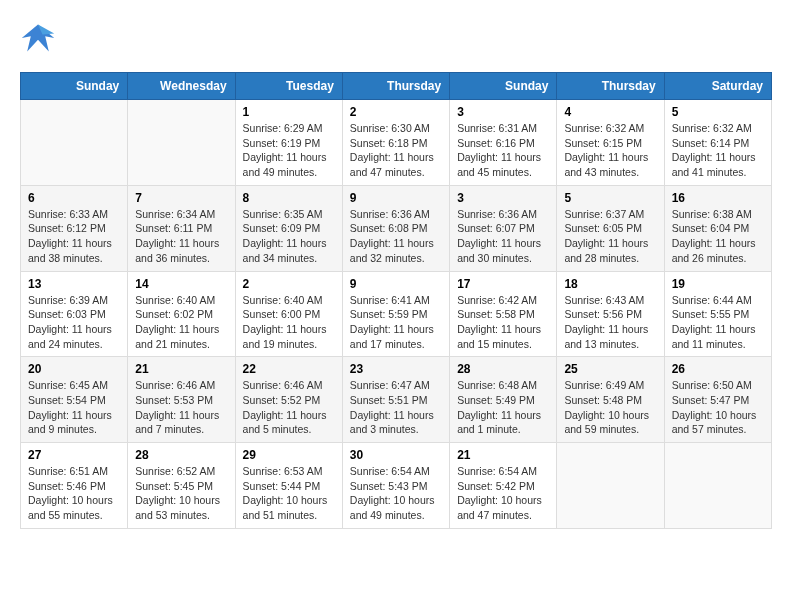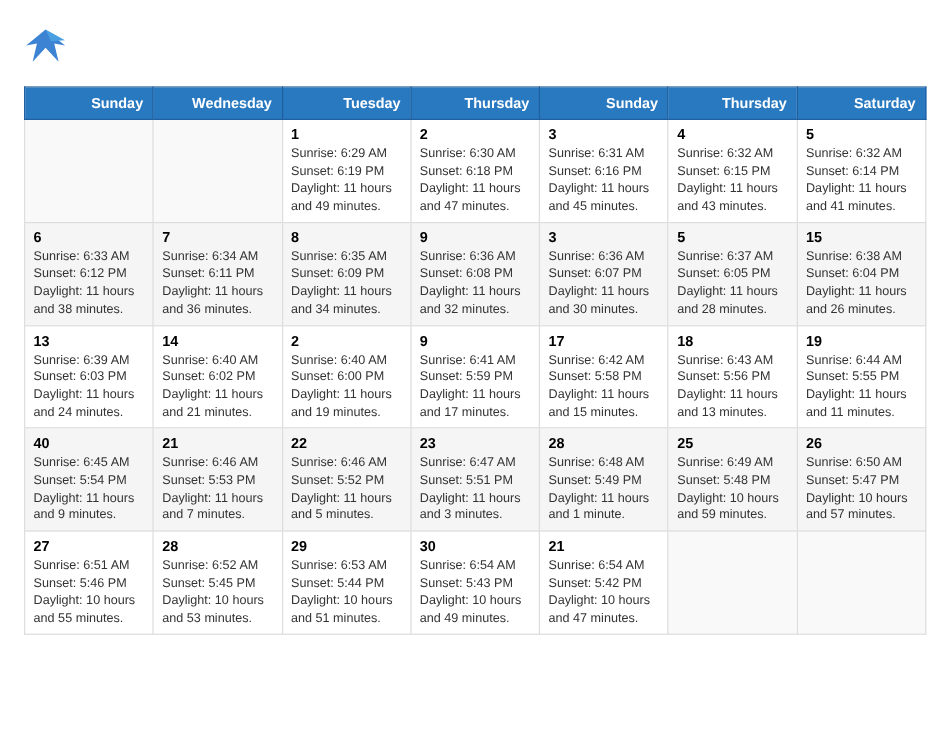--- a/index.html
+++ b/index.html
@@ -169,21 +169,21 @@
         </td>
         <td>
           <span class="day-num">3</span>
           <div class="day-info">Sunrise: 6:36 AM<br>Sunset: 6:07 PM<br>Daylight: 11 hours and 30 minutes.</div>
         </td>
         <td>
           <span class="day-num">5</span>
           <div class="day-info">Sunrise: 6:37 AM<br>Sunset: 6:05 PM<br>Daylight: 11 hours and 28 minutes.</div>
         </td>
         <td>
-          <span class="day-num">15</span>
+          <span class="day-num">16</span>
           <div class="day-info">Sunrise: 6:38 AM<br>Sunset: 6:04 PM<br>Daylight: 11 hours and 26 minutes.</div>
         </td>
       </tr>
       <tr>
         <td>
           <span class="day-num">13</span>
           <div class="day-info">Sunrise: 6:39 AM<br>Sunset: 6:03 PM<br>Daylight: 11 hours and 24 minutes.</div>
         </td>
         <td>
           <span class="day-num">14</span>
@@ -205,21 +205,21 @@
           <span class="day-num">18</span>
           <div class="day-info">Sunrise: 6:43 AM<br>Sunset: 5:56 PM<br>Daylight: 11 hours and 13 minutes.</div>
         </td>
         <td>
           <span class="day-num">19</span>
           <div class="day-info">Sunrise: 6:44 AM<br>Sunset: 5:55 PM<br>Daylight: 11 hours and 11 minutes.</div>
         </td>
       </tr>
       <tr>
         <td>
-          <span class="day-num">40</span>
+          <span class="day-num">20</span>
           <div class="day-info">Sunrise: 6:45 AM<br>Sunset: 5:54 PM<br>Daylight: 11 hours and 9 minutes.</div>
         </td>
         <td>
           <span class="day-num">21</span>
           <div class="day-info">Sunrise: 6:46 AM<br>Sunset: 5:53 PM<br>Daylight: 11 hours and 7 minutes.</div>
         </td>
         <td>
           <span class="day-num">22</span>
           <div class="day-info">Sunrise: 6:46 AM<br>Sunset: 5:52 PM<br>Daylight: 11 hours and 5 minutes.</div>
         </td>

